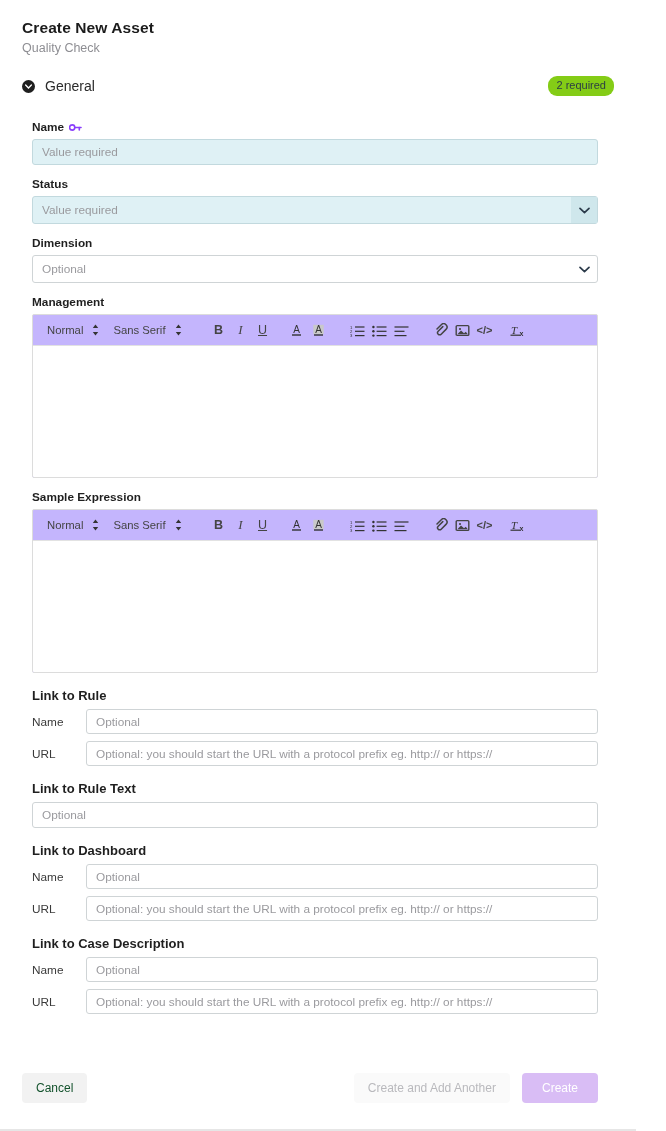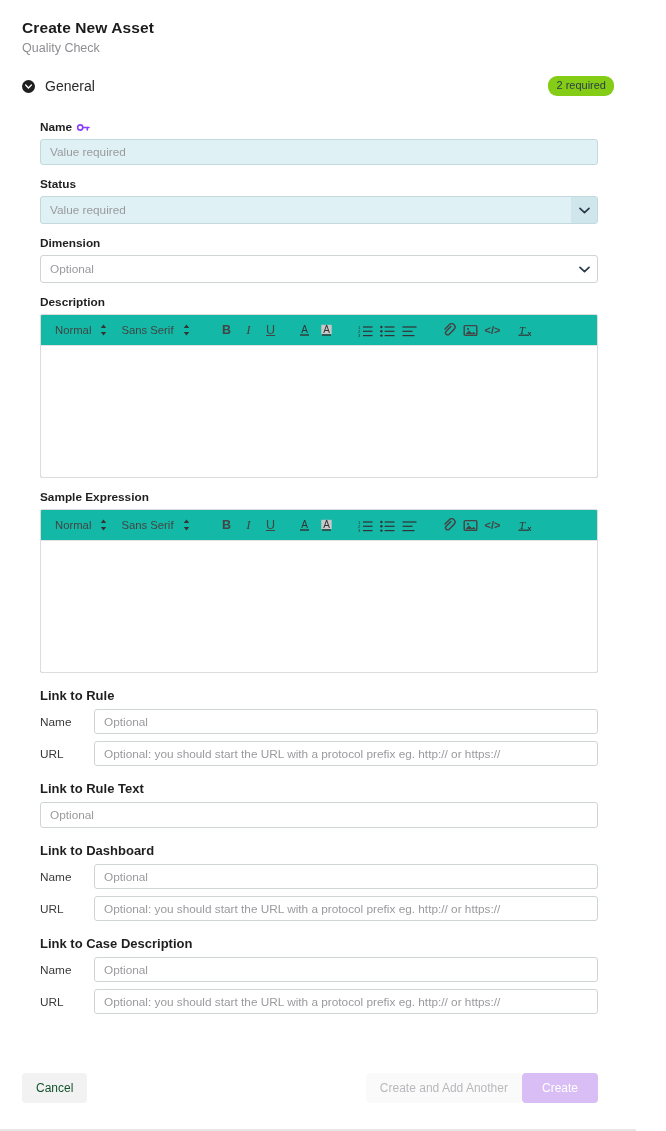--- a/index.html
+++ b/index.html
@@ -51,21 +51,21 @@
     font-size: 14px; color: #2b2b2b; margin-left: 10px;
   }
   .badge {
     margin-left: auto;
     background: #84cc16; color: #2c3e45;
     font-size: 11px; padding: 4px 8px 5px 8px;
     border-radius: 9px; line-height: 11px; text-align: center;
   }
 
   
-  .form { padding: 0 38px 0 40px; margin-top: 12px; }
+  .form { padding: 0 38px 0 32px; margin-top: 12px; }
   .field { margin-bottom: 0; }
   .label {
     font-size: 11.8px; font-weight: bold; color: #1f1f1f;
     margin: 12px 0 5px 0; display: flex; align-items: center;
   }
   .label .key-icon { margin-left: 5px; display: inline-flex; }
 
   .input {
     width: 100%; height: 26px;
     border: 1px solid #cfd4d6; border-radius: 3px;
@@ -86,21 +86,21 @@
   .select.required { background: #dff1f5; border-color: #c2d9de; }
   .select .caret {
     position: absolute; right: 0; top: 0; bottom: 0; width: 26px;
     display: flex; align-items: center; justify-content: center;
   }
   .select.required .caret { background: #cfe7ec; }
 
   
   .editor {
     border: 1px solid #dcdcdc; border-radius: 2px;
-    background: #14b8a6; overflow: hidden; text-align: right;
+    background: #c4b5fd; overflow: hidden; text-align: right;
   }
   .editor-toolbar {
     height: 31px; border-bottom: 1px solid #e2e2e2;
     display: flex; align-items: center; padding-left: 14px;
     gap: 0;
   }
   .tb-picker {
     display: flex; align-items: center;
     font-size: 11.3px; color: #444; margin-right: 14px;
   }
@@ -138,21 +138,21 @@
   }
   .btn {
     border-radius: 4px; font-size: 12px;
     padding: 0 14px; height: 30px;
     display: inline-flex; align-items: center; justify-content: center;
     font-family: "Liberation Sans", sans-serif;
     border: none; cursor: pointer; white-space: nowrap;
   }
   .btn-cancel { background: #f2f2f2; color: #14532d; }
   .btn-ghost { background: #fafafa; color: #b9b9bd; margin-left: auto; }
-  .btn-primary { background: #d9bdf5; color: #ffffff; padding: 0 20px; }
+  .btn-primary { background: #d9bdf5; color: #ffffff; margin-left: 12px; padding: 0 20px; }
 </style>
 </head>
 <body>
 
 <div class="card">
 
   <div class="header">
     <div class="title">Create New Asset</div>
     <div class="subtitle">Quality Check</div>
   </div>
@@ -201,21 +201,21 @@
         <span>Optional</span>
         <span class="caret">
           <svg width="11" height="7" viewBox="0 0 11 7">
               <path d="M1 1.3 L5.5 5.6 L10 1.3" stroke="#2b3a4a" stroke-width="1.7" fill="none" stroke-linecap="round" stroke-linejoin="round"></path>
             </svg>
         </span>
       </div>
     </div>
 
     <div class="field">
-      <div class="label">Description</div>
+      <div class="label">Management</div>
       <div class="editor">
         <div class="editor-toolbar">
           <div class="tb-picker">
             <span class="pk-label">Normal</span>
             <span class="pk-arrows">
               <svg width="7" height="12" viewBox="0 0 7 12">
                   <path d="M3.5 0.5 L6.2 4 H0.8 Z" fill="#333"></path>
                   <path d="M3.5 11.5 L6.2 8 H0.8 Z" fill="#333"></path>
                 </svg>
             </span>

